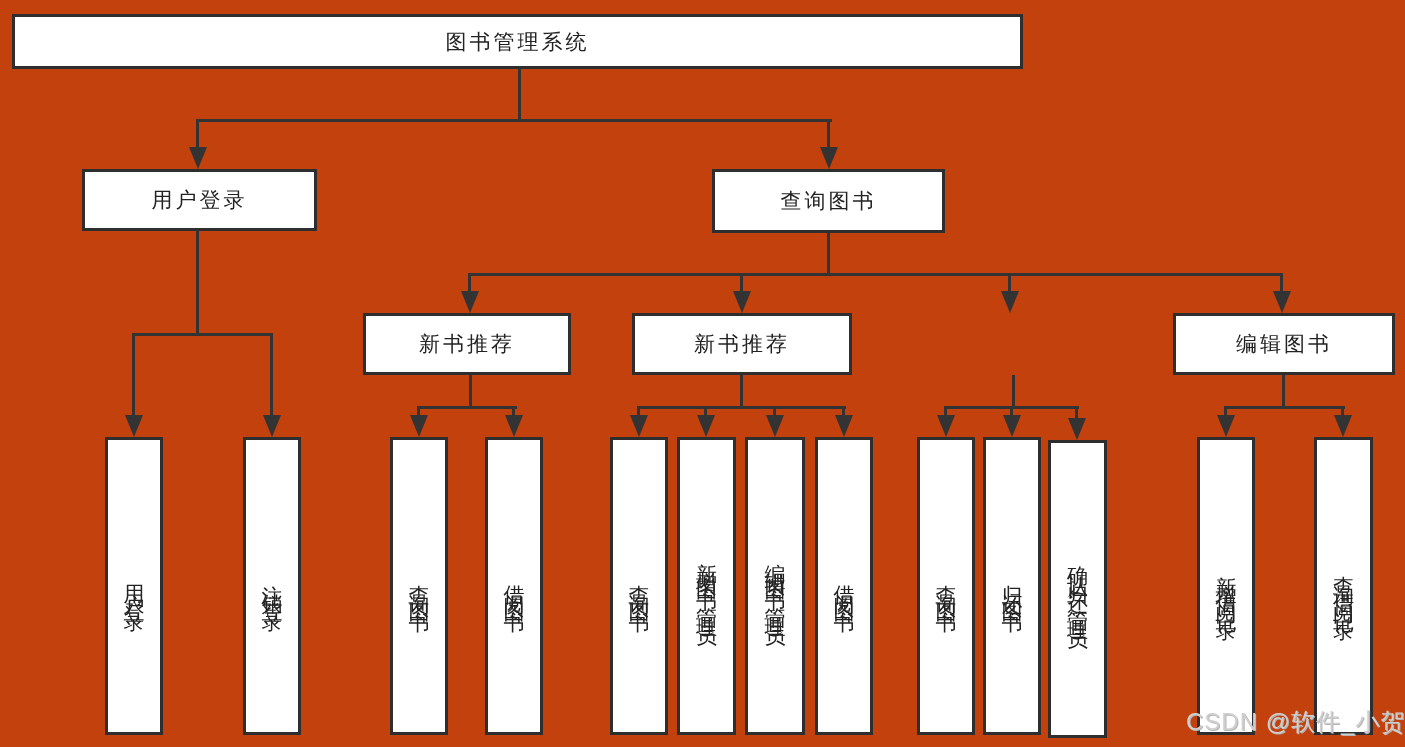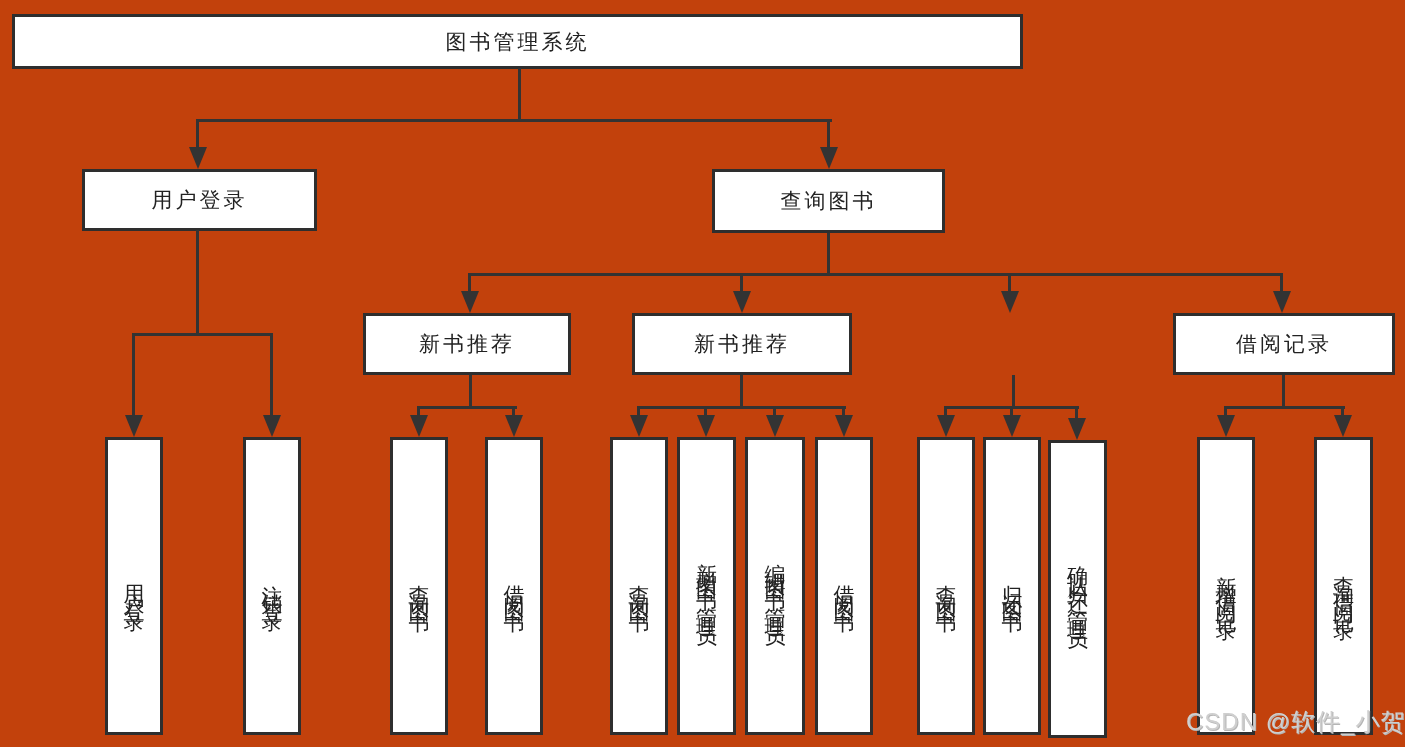--- a/index.html
+++ b/index.html
@@ -98,21 +98,21 @@
   <div class="line-v" style="left:1280px; top:273px; height:20px;"></div>
   <div class="arrow" style="left:1273px; top:291px;"></div>
 
   <div class="hbox" style="left:363px; top:313px; width:208px; height:62px;">
     <span class="hlabel">新书推荐</span>
   </div>
   <div class="hbox" style="left:632px; top:313px; width:220px; height:62px;">
     <span class="hlabel">新书推荐</span>
   </div>
   <div class="hbox" style="left:1173px; top:313px; width:222px; height:62px;">
-    <span class="hlabel">借阅记录</span>
+    <span class="hlabel">编辑图书</span>
   </div>
 
   <div class="line-v" style="left:469px; top:375px; height:34px;"></div>
   <div class="line-h" style="left:417px; top:406px; width:100px;"></div>
   <div class="line-v" style="left:417px; top:406px; height:11px;"></div>
   <div class="arrow" style="left:410px; top:415px;"></div>
   <div class="line-v" style="left:512px; top:406px; height:11px;"></div>
   <div class="arrow" style="left:505px; top:415px;"></div>
 
   <div class="line-v" style="left:740px; top:375px; height:34px;"></div>

